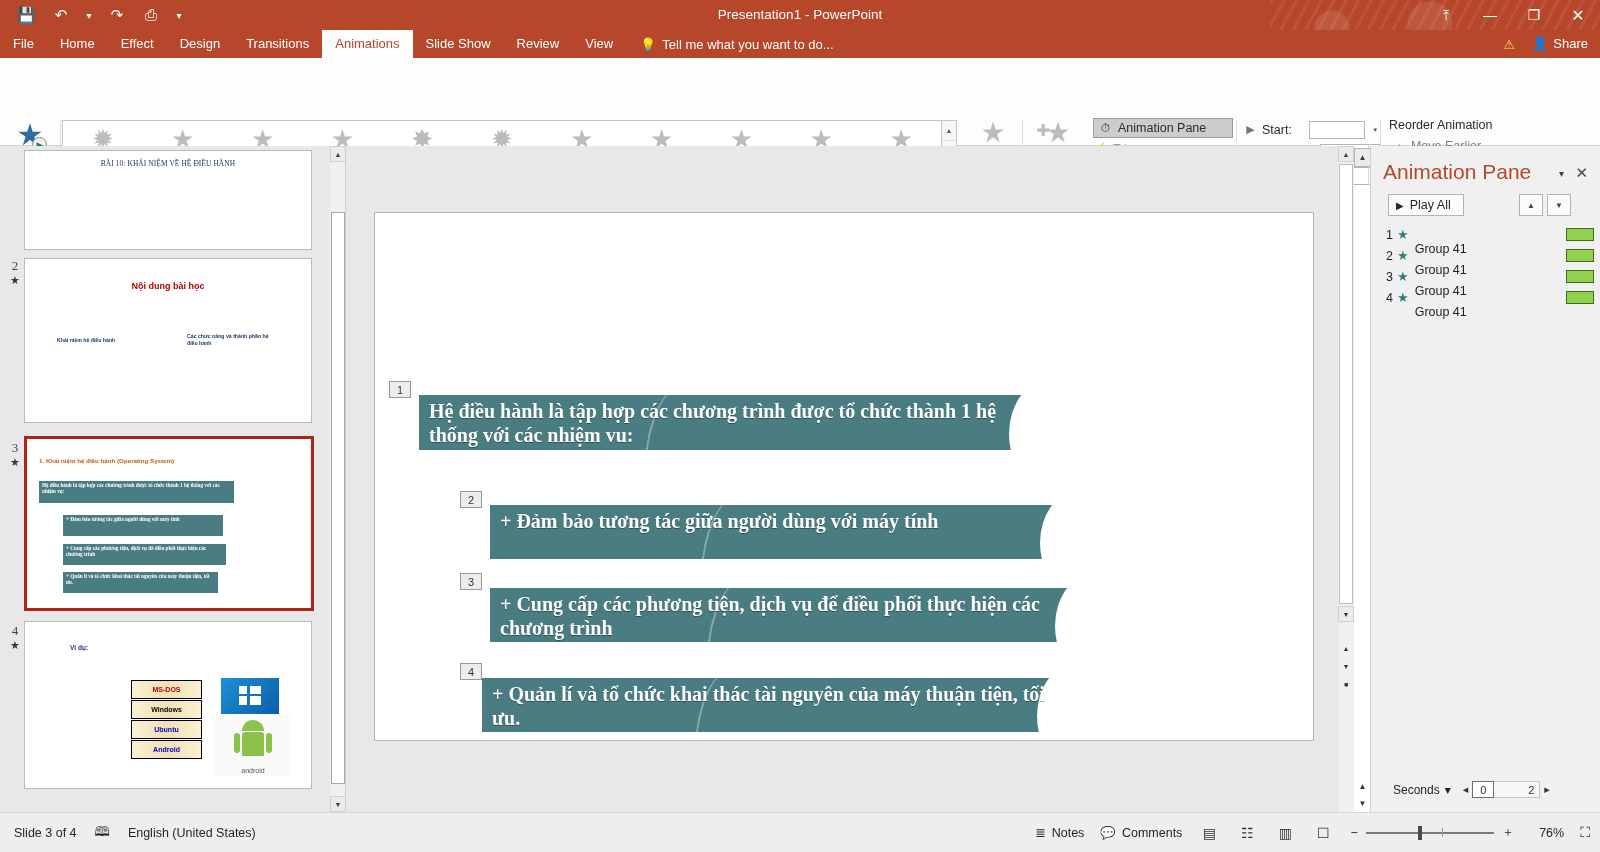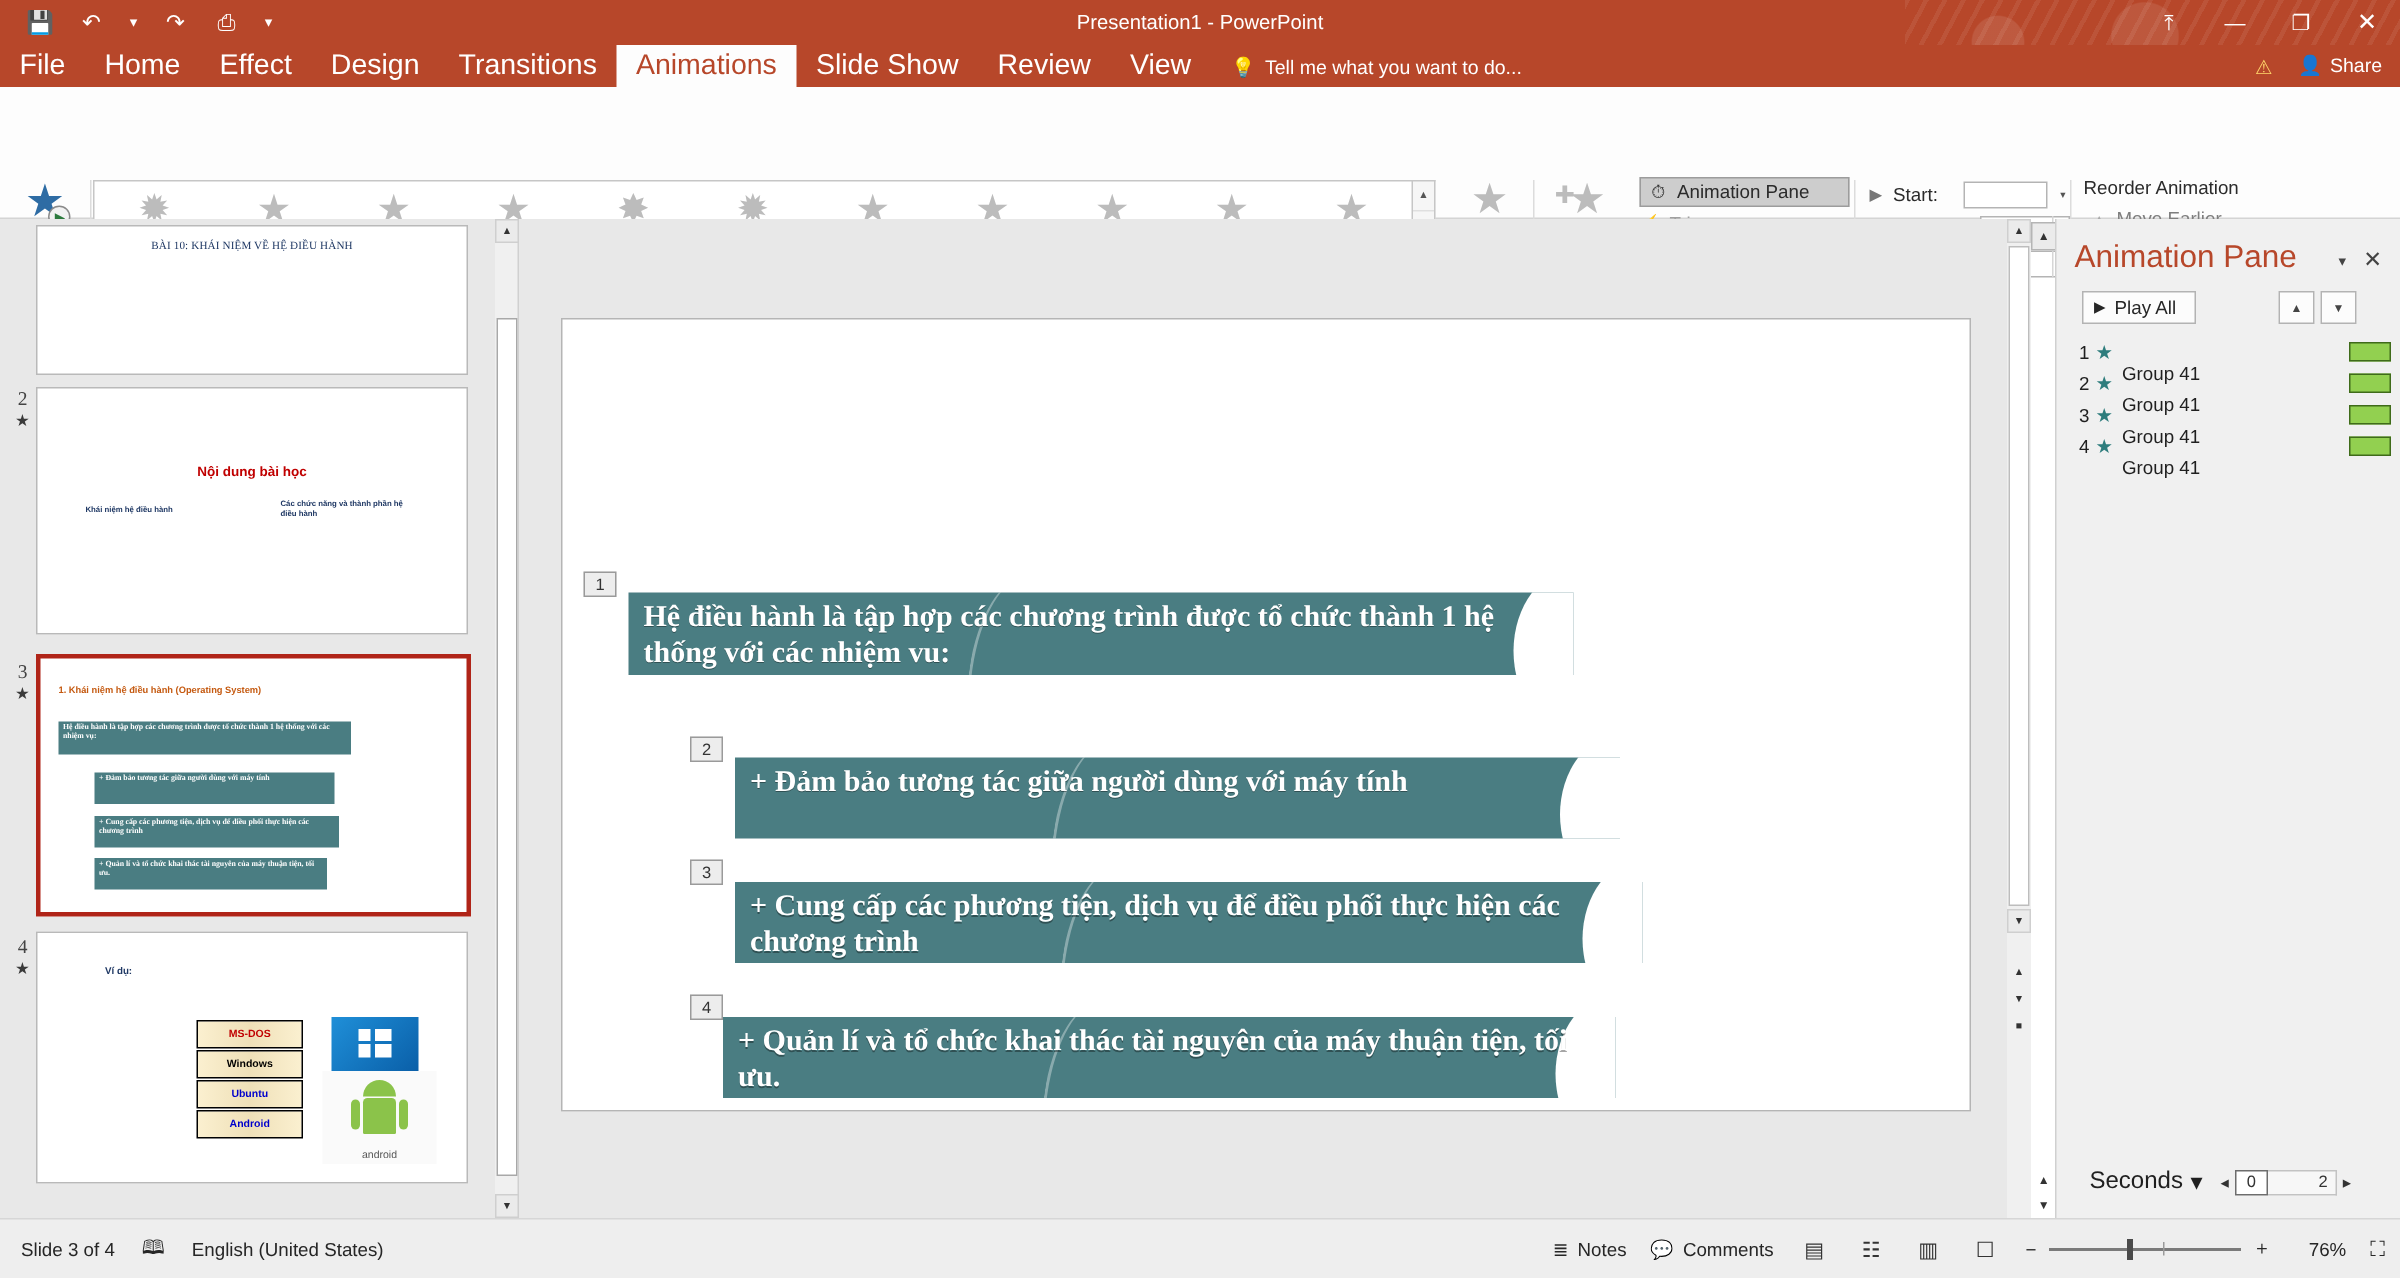--- a/index.html
+++ b/index.html
@@ -37,21 +37,21 @@
   }
   .wbtns{ position:absolute; right:0; top:0; height:30px; display:flex; align-items:center; z-index:3;}
   .wbtn{ width:44px;height:30px;display:flex;align-items:center;justify-content:center;color:#fff;font-size:14px;}
   .wbtn.close{ font-size:16px; }
   
   .tabbar{
     position:absolute; left:0; top:30px; width:1600px; height:28px;
     background:#b7472a; display:flex; align-items:flex-end; overflow:hidden;
   }
   .tab{
-    height:28px; line-height:28px; padding:0 13px; color:#fff; font-size:19px; white-space:nowrap;
+    height:28px; line-height:28px; padding:0 13px; color:#fff; font-size:13px; white-space:nowrap;
   }
   .tab.active{ background:#fdfdfd; color:#b7472a; font-weight:normal; }
   .tellme{ color:#fff; font-size:13px; margin-left:14px; display:flex; align-items:center; gap:6px; height:28px;}
   .bulb{ display:inline-block; }
   .tb-right{ position:absolute; right:0; top:30px; height:28px; display:flex; align-items:center; gap:0px; }
   .warn-ico{ width:30px; text-align:center; font-size:13px; color:#ffd66b;}
   .share-btn{ color:#fff; font-size:13px; padding:0 12px 0 8px; height:28px; line-height:28px; display:flex; align-items:center; gap:5px;}
   
   .ribbon{
     position:absolute; left:0; top:58px; width:1600px; height:88px;
@@ -224,21 +224,21 @@
   }
   .ap-nav{ position:absolute; top:48px; width:24px; height:22px; border:1px solid #b3b3b3; background:#fcfcfc;
      display:flex;align-items:center;justify-content:center; font-size:8px; color:#444;}
   .ap-list{ position:absolute; left:8px; top:78px; width:215px; }
   .ap-row{ height:21px; display:flex; align-items:center; font-size:12.5px; color:#1f1f1f; }
   .ap-idx{ width:14px; text-align:right; margin-right:4px; }
   .ap-star{ color:#2e7d7d; font-size:13px; margin-right:6px; }
   .ap-name{ flex:1;margin-top:28px; }
   .ap-bar{ width:28px; height:13px; background:#92d050; border:1px solid #3f6b1a; }
   .ap-footer{ position:absolute; left:0; bottom:14px; width:230px; display:flex; align-items:center; }
-  .sec-lbl{ font-size:16px; color:#1f1f1f; margin-left:22px; display:flex; align-items:center; gap:5px;justify-content:center;}
+  .sec-lbl{ font-size:12px; color:#1f1f1f; margin-left:22px; display:flex; align-items:center; gap:5px;justify-content:center;}
   .sec-ctrl{ margin-left:12px; display:flex; align-items:center; gap:0px; font-size:11px; color:#333;}
   .sec-box{ width:22px;height:17px;border:1px solid #6d6d6d; background:#fff; display:flex;align-items:center;justify-content:center; font-size:11px;}
   .sec-box2{ width:46px;height:17px;border:1px solid #c3c3c3; border-left:0; background:#f7f7f7; display:flex;align-items:center;justify-content:flex-end; padding-right:5px; font-size:11px;}
   .ap-updown{ position:absolute; left:1354px; bottom:40px; width:17px; }
   .ap-ud{ width:17px;height:17px; display:flex;align-items:center;justify-content:center; font-size:8px; color:#333;}
   
   .statusbar{
     position:absolute; left:0; top:812px; width:1600px; height:40px;
     background:#eeeeee; border-top:1px solid #d6d6d6; display:flex; align-items:center;
     font-size:12.5px; color:#262626;
@@ -450,21 +450,21 @@
   <div class="thumb-row" style="top:0px;">
     <div class="slide-thumb" style="top:4px; width:288px; height:100px;">
       <div class="t1-title" style="top:8px; font-size:7.4px; letter-spacing:0.1px;">BÀI 10: KHÁI NIỆM VỀ HỆ ĐIỀU HÀNH</div>
     </div>
   </div>
 
   <div class="thumb-row" style="top:110px;">
     <div class="thumb-num" style="top:2px;">2</div>
     <div class="thumb-star" style="top:18px;">★</div>
     <div class="slide-thumb" style="top:2px; width:288px; height:165px;">
-      <div class="t2-title" style="top:22px; font-size:9px;margin-top:28px;">Nội dung bài học</div>
+      <div class="t2-title" style="top:22px; font-size:9px;">Nội dung bài học</div>
       <div class="t2-txt" style="left:32px; top:78px; width:110px; font-size:5.2px;">Khái niệm hệ điều hành</div>
       <div class="t2-txt" style="left:162px; top:74px; width:90px; font-size:5.2px;">Các chức năng và thành phần hệ điều hành</div>
     </div>
   </div>
 
   <div class="thumb-row" style="top:290px;">
     <div class="thumb-num" style="top:4px;">3</div>
     <div class="thumb-star" style="top:20px;">★</div>
     <div class="slide-thumb selected" style="top:0px; width:290px; height:175px;">
       <div class="t3-title" style="left:12px; top:18px; font-size:6.2px;">1. Khái niệm hệ điều hành (Operating System)</div>

